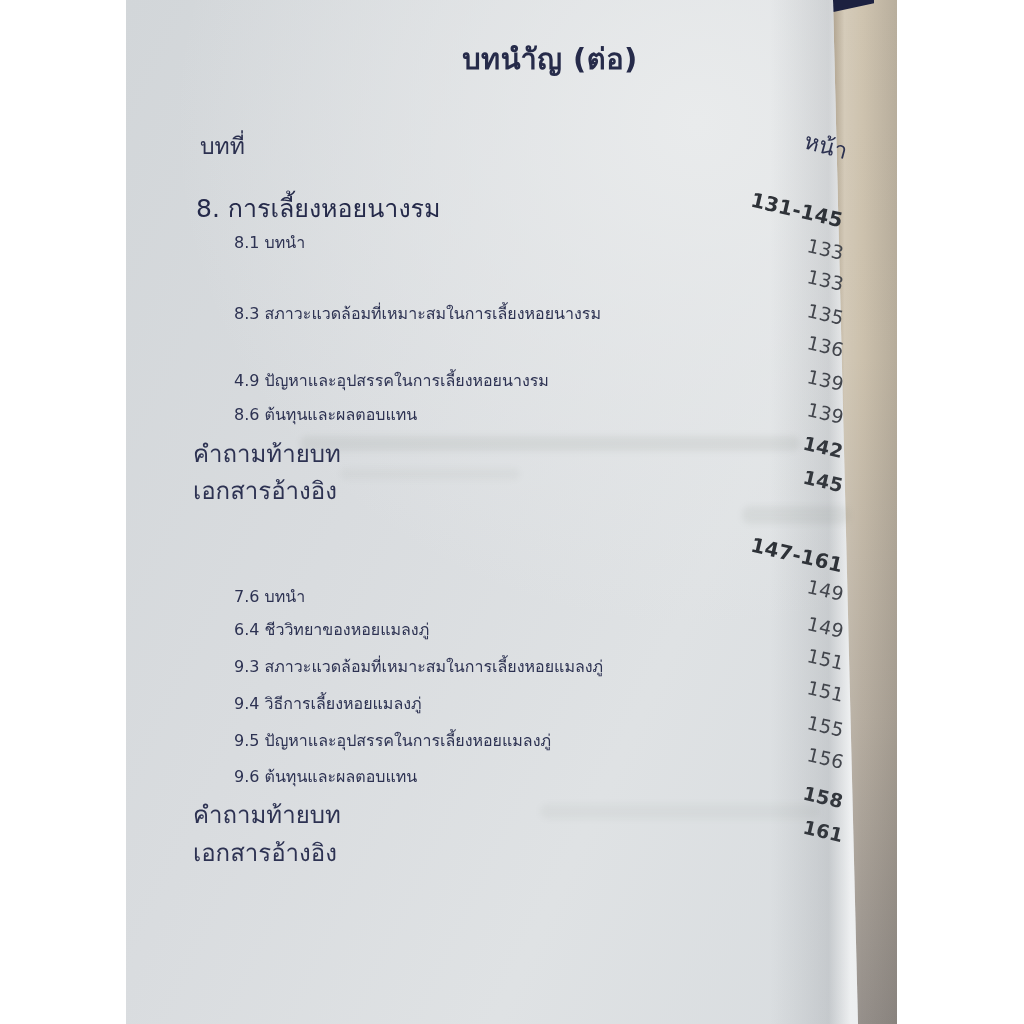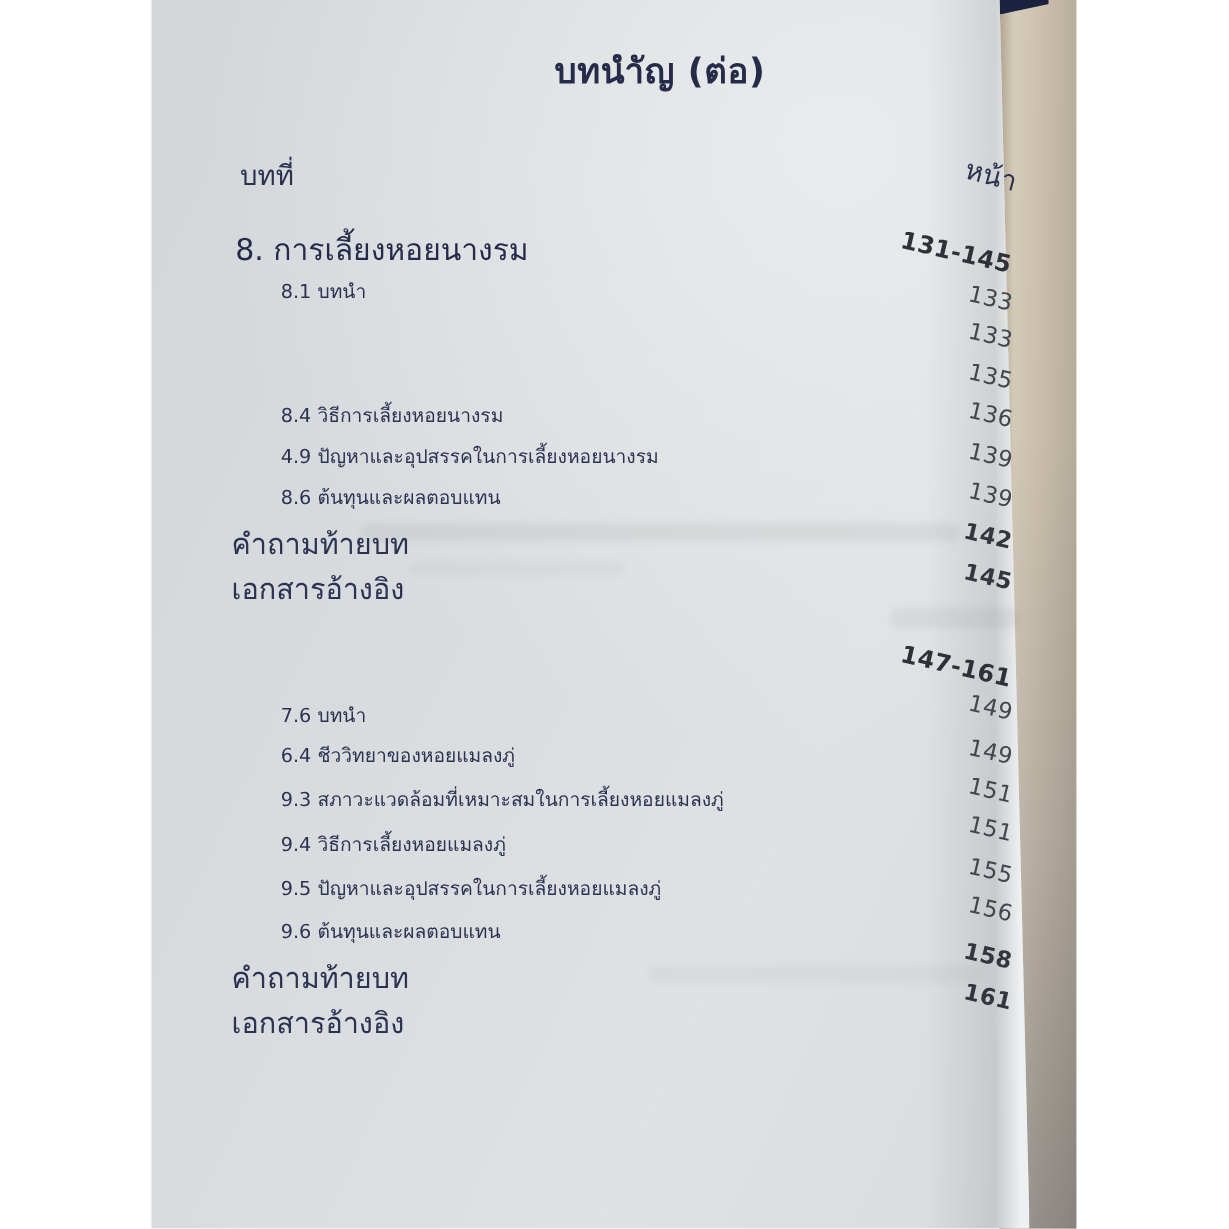--- a/index.html
+++ b/index.html
@@ -79,23 +79,23 @@
   <div class="txt colhead col-page" style="top:128px">หน้า</div>
 
   <div class="txt sec-h" style="top:188px">8. การเลี้ยงหอยนางรม</div>
   <div class="pnum range" style="top:198px">131-145</div>
 
   <div class="txt item" style="top:230px">8.1 บทนำ</div>
   <div class="pnum" style="top:238px">133</div>
 
   <div class="pnum" style="top:269px">133</div>
 
+  <div class="txt item" style="top:301px">8.3 สภาวะแวดล้อมที่เหมาะสมในการเลี้ยงหอยนางรม</div>
   <div class="pnum" style="top:303px">135</div>
 
-  <div class="txt item" style="top:334px">8.4 วิธีการเลี้ยงหอยนางรม</div>
   <div class="pnum" style="top:335px">136</div>
 
   <div class="txt item" style="top:368px">4.9 ปัญหาและอุปสรรคในการเลี้ยงหอยนางรม</div>
   <div class="pnum" style="top:369px">139</div>
 
   <div class="txt item" style="top:402px">8.6 ต้นทุนและผลตอบแทน</div>
   <div class="pnum" style="top:402px">139</div>
 
   <div class="txt foot" style="top:434px">คำถามท้ายบท</div>
   <div class="pnum semi" style="top:436px">142</div>

